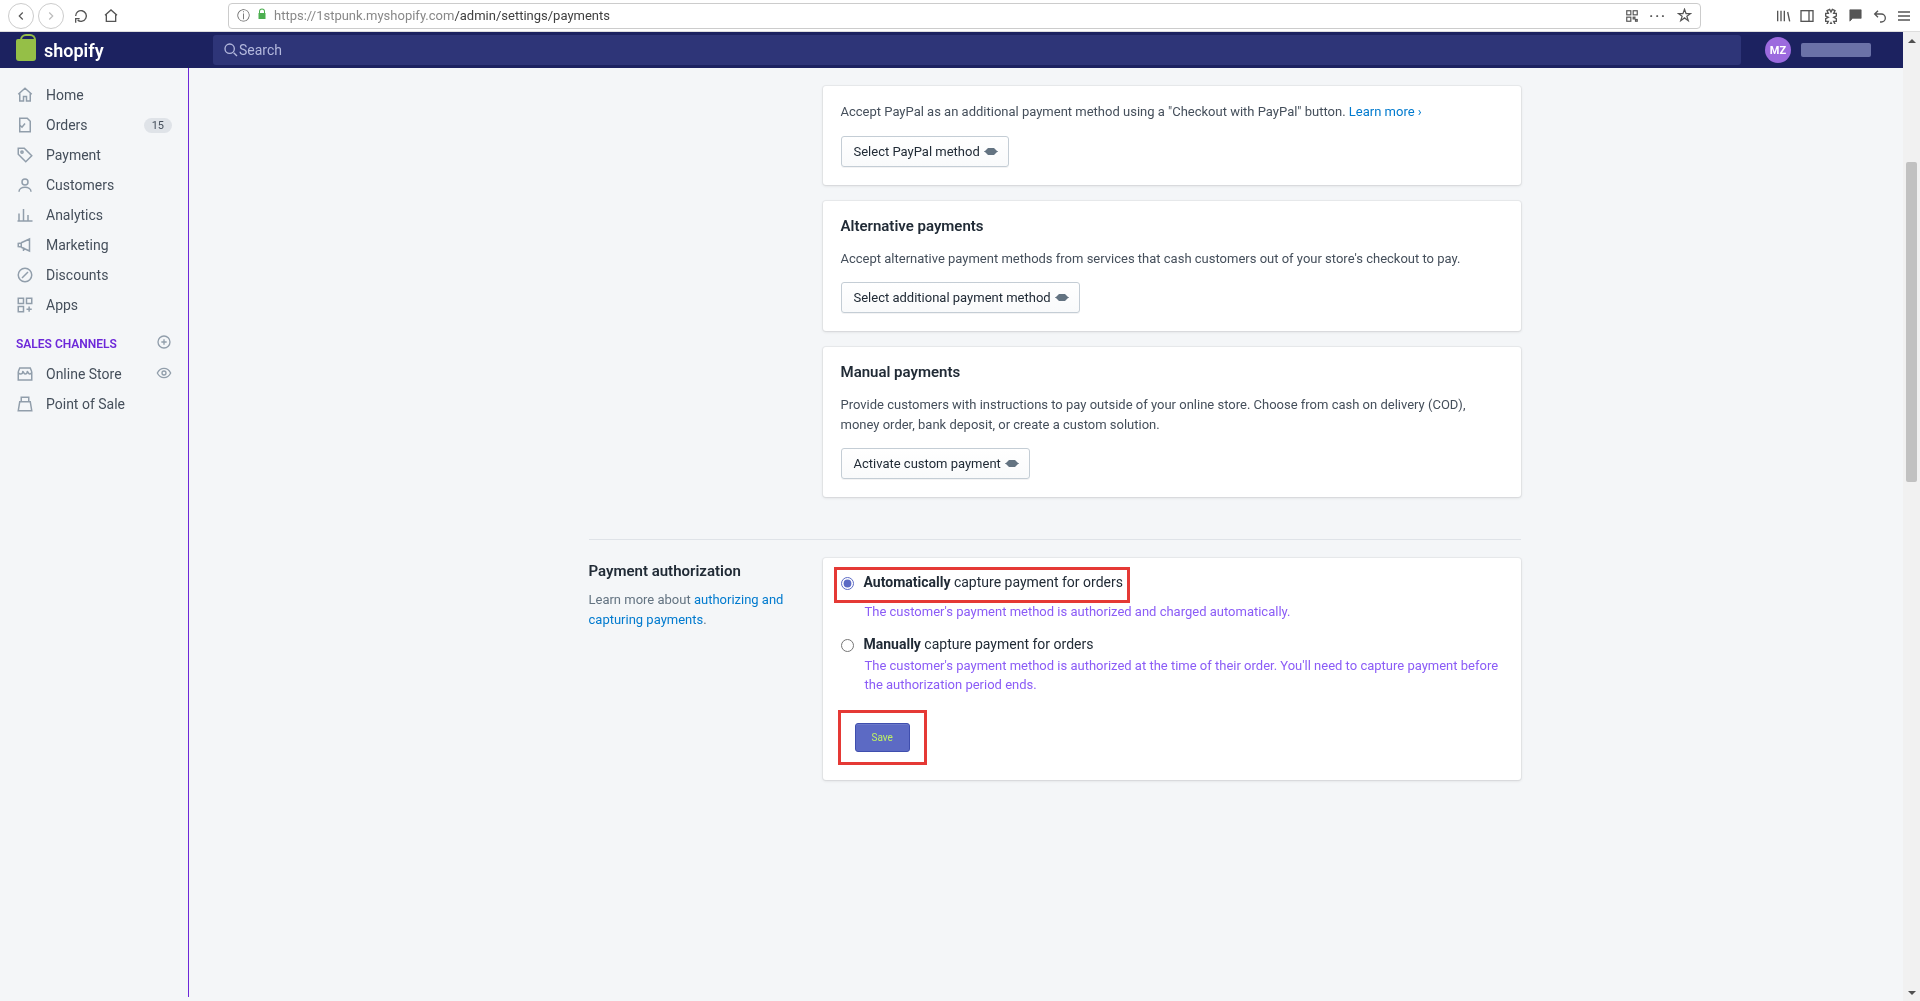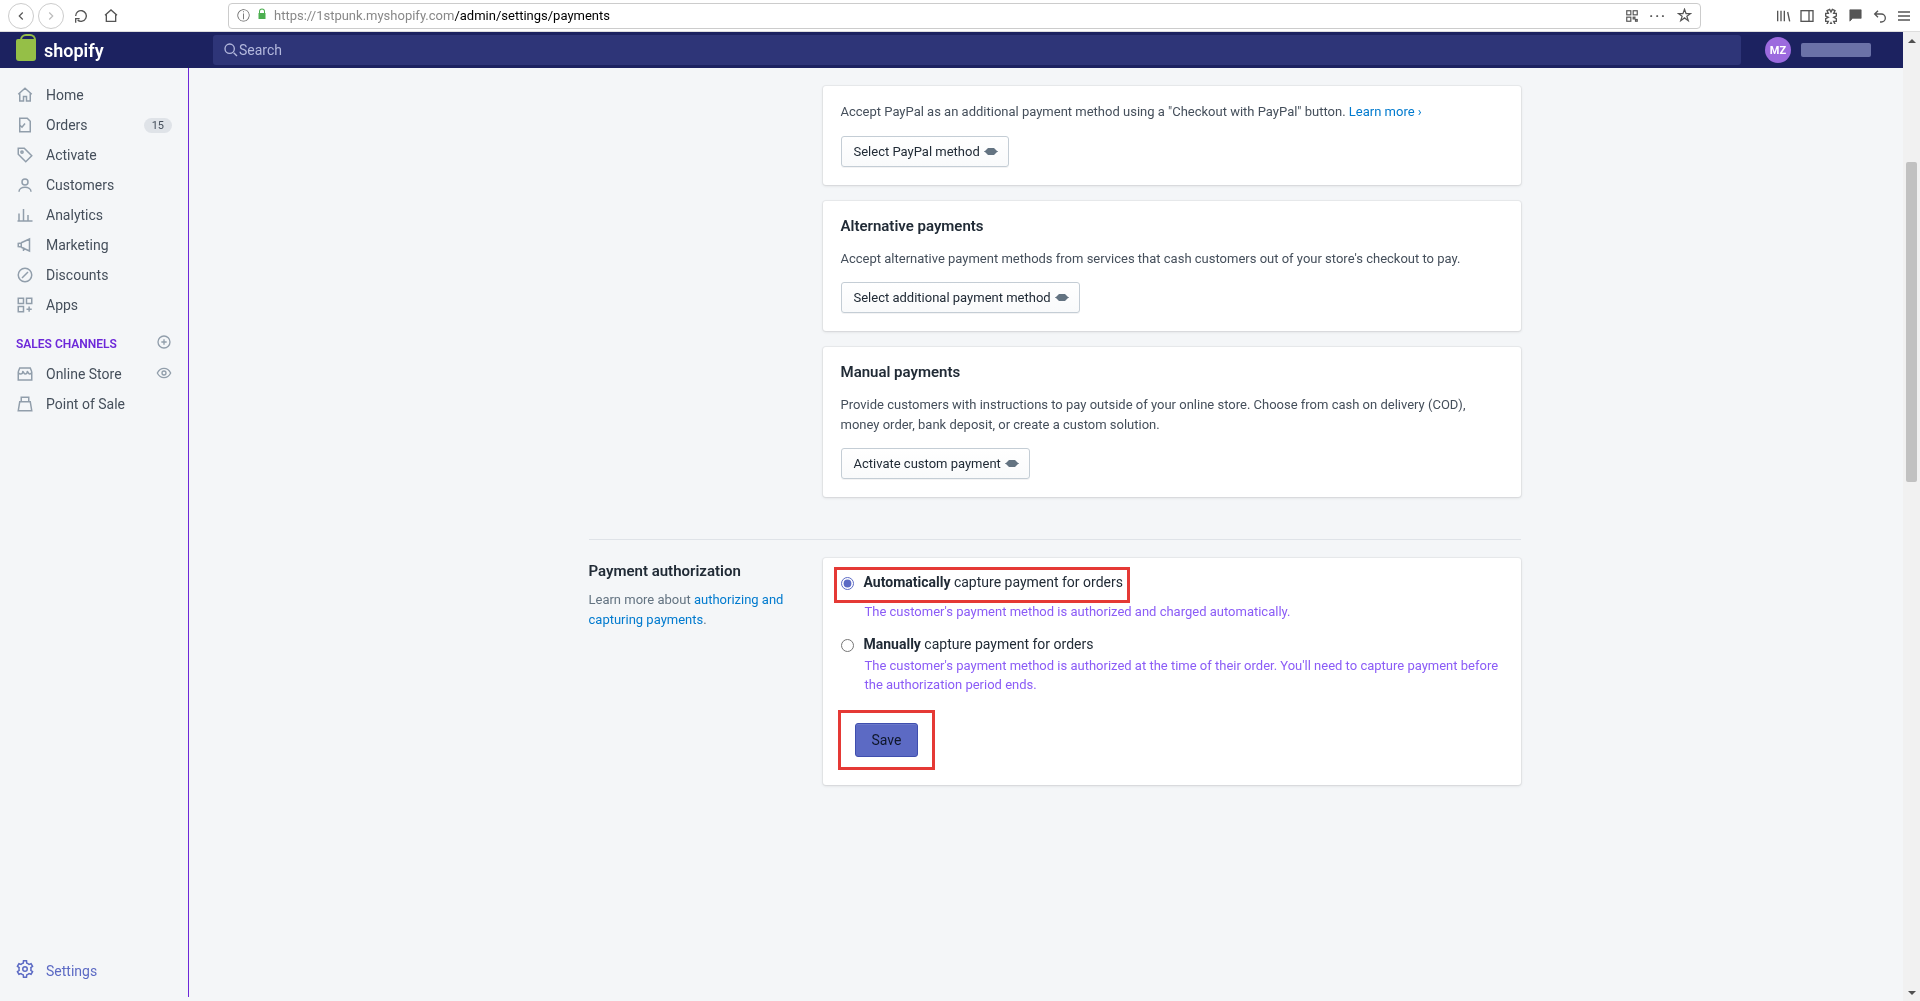--- a/index.html
+++ b/index.html
@@ -7,21 +7,21 @@
 
 
 .browser-chrome { height: 32px; background: #fff; display: flex; align-items: center; border-bottom: 1px solid #ddd; padding: 0 8px; gap: 4px; }
 .bc-btn { width: 26px; height: 26px; display: flex; align-items: center; justify-content: center; color: #555; border-radius: 50%; }
 .bc-btn.circle { border: 1px solid #ccc; }
 .bc-btn svg { stroke: currentColor; }
 .bc-btn.disabled { color: #bbb; }
 .addr-bar { flex: 1; height: 26px; border: 1px solid #ccc; border-radius: 4px; display: flex; align-items: center; padding: 0 8px; font-size: 13px; color: #666; margin: 0 6px; gap: 6px; }
 .addr-bar .lock { color: #4caf50; }
 .addr-bar .url .domain { color: #888; }
-.addr-bar .url .path { color: #000000; }
+.addr-bar .url .path { color: #404040; }
 .addr-icons { margin-left: auto; display: flex; gap: 10px; color: #555; align-items: center; }
 .bc-right { display: flex; gap: 8px; color: #555; align-items: center; padding-left: 20px; }
 .bc-right svg, .addr-icons svg { stroke: currentColor; }
 
 
 .topbar { height: 36px; background: #1c2260; display: flex; align-items: center; color: #fff; }
 .topbar-logo { width: 189px; display: flex; align-items: center; gap: 8px; padding-left: 16px; font-weight: 600; font-size: 18px; }
 .topbar-logo .bag { width: 20px; height: 22px; background: #95bf47; border-radius: 2px 2px 3px 3px; position: relative; }
 .topbar-logo .bag::before { content: ""; position: absolute; top: -5px; left: 4px; width: 12px; height: 6px; border: 2px solid #95bf47; border-bottom: none; border-radius: 6px 6px 0 0; background: transparent; }
 .topbar-search { flex: 1; padding: 0 24px; }
@@ -67,21 +67,21 @@
 
 hr.panel-divider { border: none; border-top: 1px solid #dfe3e8; margin: 8px 0 0; }
 
 
 .radio-opt { display: flex; gap: 10px; margin-bottom: 4px; }
 .radio-opt input { margin-top: 3px; accent-color: #5c6ac4; }
 .radio-opt .label-line { font-size: 14px; color: #212b36; }
 .radio-opt .label-line strong { font-weight: 700; }
 .radio-desc { font-size: 13px; color: #8b5cf6; margin: 0 0 14px 24px; line-height: 1.5; }
 
-.save-btn { background: #5c6ac4; color: #0f172a; border: 1px solid #3f4eae; border-radius: 3px; padding: 8px 16px; font-size: 14px; cursor: pointer; box-shadow: inset 0 1px 0 rgba(255,255,255,0.1); }
+.save-btn { background: #5c6ac4; color: #bef264; border: 1px solid #3f4eae; border-radius: 3px; padding: 8px 16px; font-size: 10px; cursor: pointer; box-shadow: inset 0 1px 0 rgba(255,255,255,0.1); }
 
 .red-box { outline: 3px solid #e53935; outline-offset: 0; display: inline-block; }
 .red-box-pad-radio { padding: 4px 4px 6px 4px; margin: -4px -4px 2px -4px; }
 .red-box-pad-save { padding: 10px 14px; margin: 4px 0 0 0; }
 
 .scrollbar-fake { position: fixed; top: 32px; right: 0; width: 17px; bottom: 0; background: #f1f1f1; }
 .scrollbar-fake .arrow { height: 17px; display: flex; align-items: center; justify-content: center; }
 .scrollbar-fake .arrow svg { fill: #505050; }
 .scrollbar-fake .thumb { position: absolute; top: 130px; width: 11px; left: 3px; height: 320px; background: #c1c1c1; border-radius: 2px; }
 </style>
@@ -199,21 +199,21 @@
         <span>Orders</span>
         <span class="badge">15</span>
       </div>
       <div class="nav-item">
         <span class="icon">
             <svg width="18" height="18" viewBox="0 0 24 24" fill="none" stroke="currentColor" stroke-width="2">
               <path d="M3 3h8l10 10-8 8L3 11V3z"></path>
               <circle cx="8" cy="8" r="1.5"></circle>
             </svg>
           </span>
-        <span>Activate</span>
+        <span>Payment</span>
       </div>
       <div class="nav-item">
         <span class="icon">
             <svg width="18" height="18" viewBox="0 0 24 24" fill="none" stroke="currentColor" stroke-width="2">
               <circle cx="12" cy="8" r="4"></circle>
               <path d="M4 21c0-4 4-6 8-6s8 2 8 6"></path>
             </svg>
           </span>
         <span>Customers</span>
       </div>
@@ -280,29 +280,20 @@
     </div>
     <div class="nav-item">
       <span class="icon">
           <svg width="18" height="18" viewBox="0 0 24 24" fill="none" stroke="currentColor" stroke-width="2">
             <path d="M7 3h10v6H7zM5 9h14l2 12H3z"></path>
           </svg>
         </span>
       <span>Point of Sale</span>
     </div>
 
-    <div class="sidebar-bottom">
-      <span class="icon">
-        <svg width="18" height="18" viewBox="0 0 24 24" fill="none" stroke="currentColor" stroke-width="2">
-            <circle cx="12" cy="12" r="3"></circle>
-            <path d="M20 12a8 8 0 0 0-.2-1.8l2.3-1.8-2-3.4-2.7 1a8 8 0 0 0-3.1-1.8L14 1h-4l-.3 3.2a8 8 0 0 0-3.1 1.8l-2.7-1-2 3.4 2.3 1.8A8 8 0 0 0 4 12c0 .6.1 1.2.2 1.8l-2.3 1.8 2 3.4 2.7-1a8 8 0 0 0 3.1 1.8L10 23h4l.3-3.2a8 8 0 0 0 3.1-1.8l2.7 1 2-3.4-2.3-1.8c.1-.6.2-1.2.2-1.8z"></path>
-          </svg>
-      </span>
-      <span>Settings</span>
-    </div>
   </div>
 
   <div class="main">
     <div class="content-wrap">
 
       <div class="section-row">
         <div class="section-left"></div>
         <div class="section-right">
           <div class="card">
             <div class="card-body">

